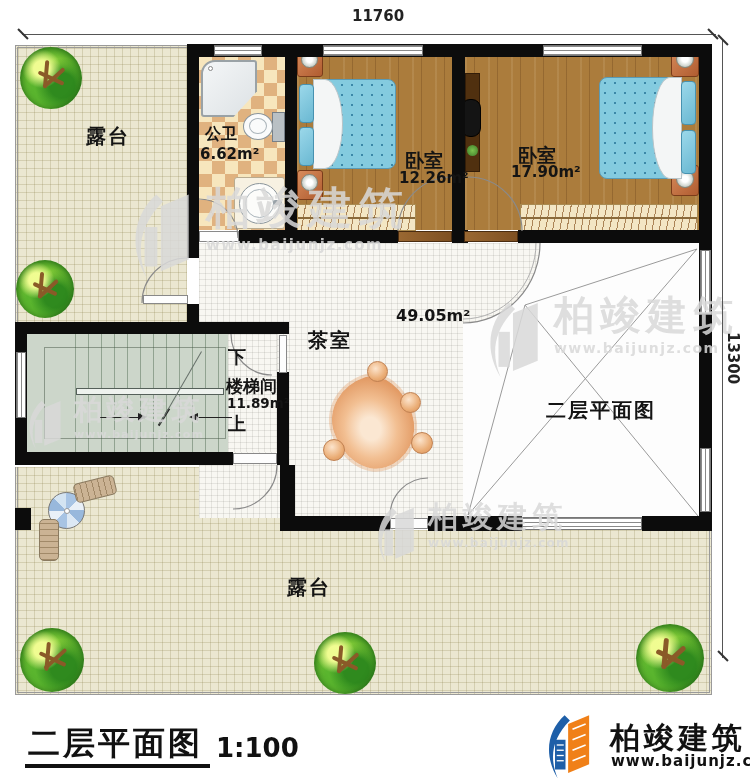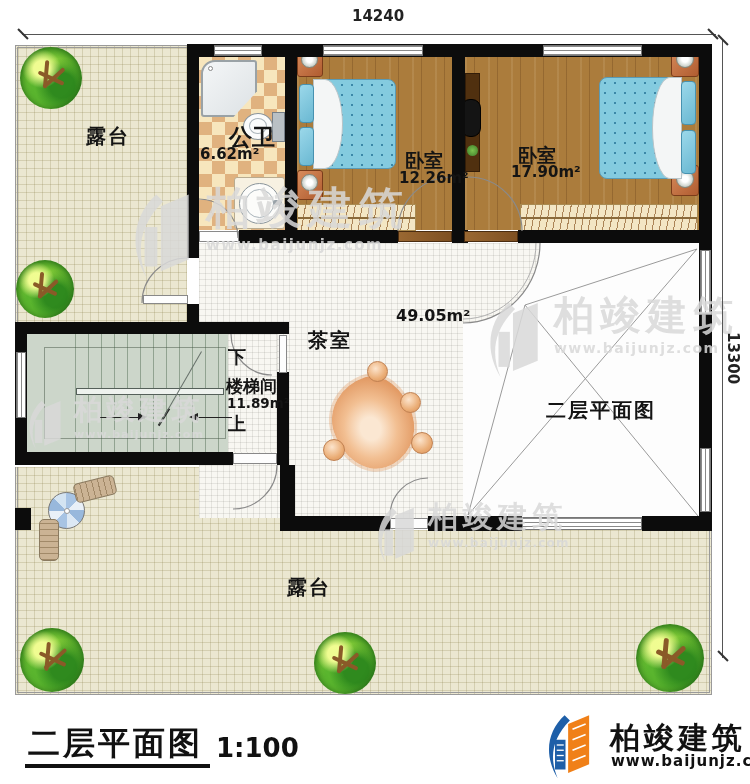--- a/index.html
+++ b/index.html
@@ -266,36 +266,36 @@
       <polygon points="30,16 54,6 54,62 30,72"></polygon>
       <rect x="16" y="34" width="11" height="34"></rect>
     </svg>
     <div>
       <div class="wm-brand" style="font-size:28px;">柏竣建筑</div>
       <div class="wm-url" style="font-size:11px;margin-top:4px;">www.baijunjz.com</div>
     </div>
   </div>
 
   <div class="lbl" style="left:86px;top:126px;font-size:20px;letter-spacing:2px;">露台</div>
-  <div class="lbl" style="left:205px;top:126px;font-size:23px;margin-left:24px;">公卫</div>
+  <div class="lbl" style="left:205px;top:126px;font-size:16px;">公卫</div>
   <div class="lbl" style="left:200px;top:147px;font-size:15px;">6.62m²</div>
   <div class="lbl" style="left:405px;top:151px;font-size:19px;">卧室</div>
   <div class="lbl" style="left:399px;top:171px;font-size:15px;">12.26m²</div>
   <div class="lbl" style="left:518px;top:146px;font-size:19px;">卧室</div>
   <div class="lbl" style="left:511px;top:165px;font-size:15px;">17.90m²</div>
   <div class="lbl" style="left:308px;top:330px;font-size:20px;letter-spacing:2px;">茶室</div>
   <div class="lbl" style="left:396px;top:308px;font-size:16px;">49.05m²</div>
   <div class="lbl" style="left:546px;top:400px;font-size:20px;letter-spacing:2px;">二层平面图</div>
   <div class="lbl" style="left:228px;top:348px;font-size:18px;">下</div>
   <div class="lbl" style="left:226px;top:378px;font-size:17px;">楼梯间</div>
   <div class="lbl" style="left:227px;top:397px;font-size:13.5px;">11.89m²</div>
   <div class="lbl" style="left:228px;top:415px;font-size:18px;">上</div>
   <div class="lbl" style="left:287px;top:577px;font-size:20px;letter-spacing:2px;">露台</div>
 
-  <div class="dimtxt" style="left:352px;top:7px;">14240</div>
+  <div class="dimtxt" style="left:352px;top:7px;">11760</div>
   <div class="dimline" style="left:22px;top:34px;width:694px;height:1.2px;"></div>
   <div class="tick" style="left:16px;top:33px;"></div>
   <div class="tick" style="left:706px;top:33px;"></div>
   <div class="dimtxt" style="left:711px;top:345px;width:44px;transform:rotate(90deg);">13300</div>
   <div class="dimline" style="left:722px;top:40px;width:1.2px;height:618px;"></div>
   <div class="tick" style="left:716px;top:39px;"></div>
   <div class="tick" style="left:716px;top:655px;"></div>
 
   <div class="ft" style="left:28px;top:722px;font-size:32px;font-weight:bold;letter-spacing:3px;">二层平面图</div>
   <div class="ft" style="left:25px;top:764px;width:185px;height:4px;background:#111;"></div>

